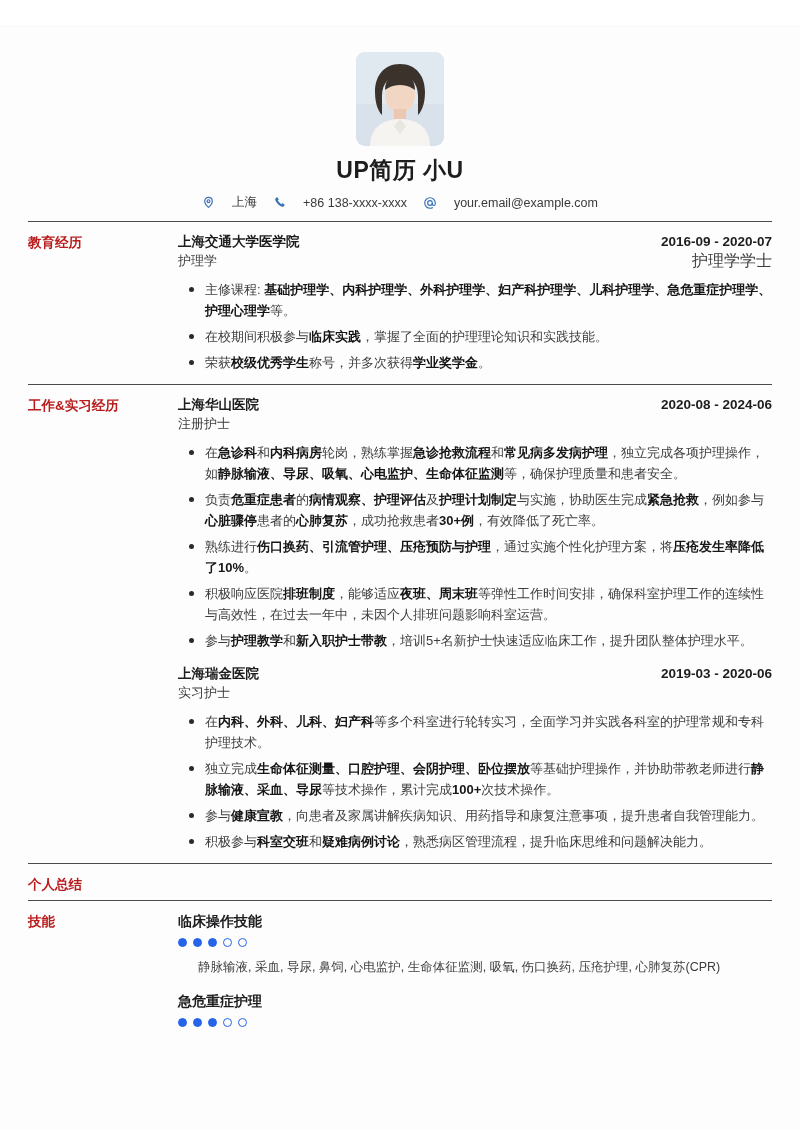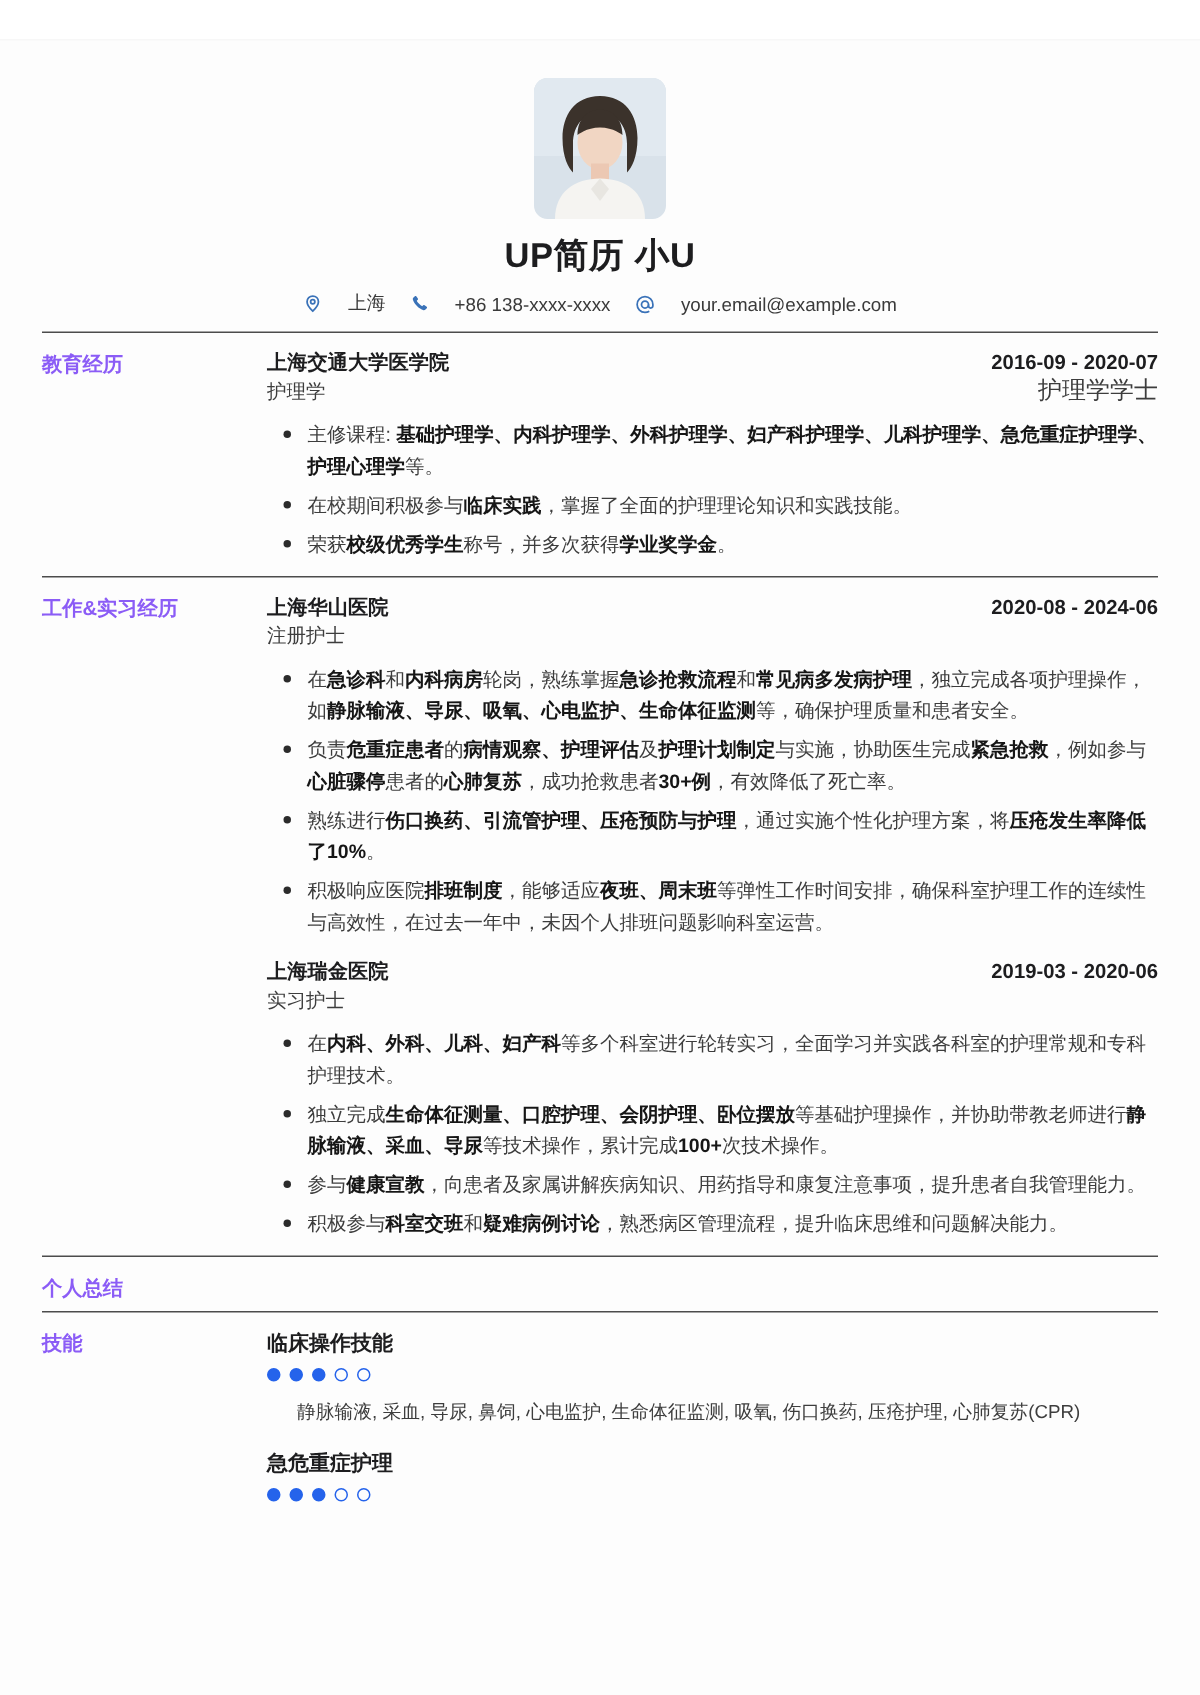--- a/index.html
+++ b/index.html
@@ -53,21 +53,21 @@
   
   .section {
     display: grid;
     grid-template-columns: 150px 1fr;
     border-top: 1px solid #4c4c4c;
     padding: 11px 0 6px 0;
   }
   .sec-label {
     font-size: 13.5px;
     font-weight: 700;
-    color: #8b5cf6;
+    color: #b91c1c;
     padding-top: 1px;
   }
   .sec-content { min-width: 0; }
 
   
   .entry { margin-bottom: 14px; }
   .entry:last-child { margin-bottom: 2px; }
   .row { display: flex; justify-content: space-between; align-items: center; }
   .etitle { font-size: 13.5px; font-weight: 700; color: #1d1d1f; line-height: 18px; }
   .edate  { font-size: 13.5px; font-weight: 700; color: #1d1d1f; line-height: 18px; white-space: nowrap; margin-left: 44px; }
@@ -205,20 +205,21 @@
               <div class="edate">2020-08 - 2024-06</div>
             </div>
             <div class="row">
               <div class="esub">注册护士</div>
             </div>
             <ul class="bullets">
               <li>在<b>急诊科</b>和<b>内科病房</b>轮岗，熟练掌握<b>急诊抢救流程</b>和<b>常见病多发病护理</b>，独立完成各项护理操作，如<b>静脉输液、导尿、吸氧、心电监护、生命体征监测</b>等，确保护理质量和患者安全。</li>
               <li>负责<b>危重症患者</b>的<b>病情观察、护理评估</b>及<b>护理计划制定</b>与实施，协助医生完成<b>紧急抢救</b>，例如参与<b>心脏骤停</b>患者的<b>心肺复苏</b>，成功抢救患者<b>30+例</b>，有效降低了死亡率。</li>
               <li>熟练进行<b>伤口换药、引流管护理、压疮预防与护理</b>，通过实施个性化护理方案，将<b>压疮发生率降低了10%</b>。</li>
               <li>积极响应医院<b>排班制度</b>，能够适应<b>夜班、周末班</b>等弹性工作时间安排，确保科室护理工作的连续性与高效性，在过去一年中，未因个人排班问题影响科室运营。</li>
+              <li>参与<b>护理教学</b>和<b>新入职护士带教</b>，培训5+名新护士快速适应临床工作，提升团队整体护理水平。</li>
             </ul>
           </div>
           <div class="entry">
             <div class="row">
               <div class="etitle">上海瑞金医院</div>
               <div class="edate">2019-03 - 2020-06</div>
             </div>
             <div class="row">
               <div class="esub">实习护士</div>
             </div>

